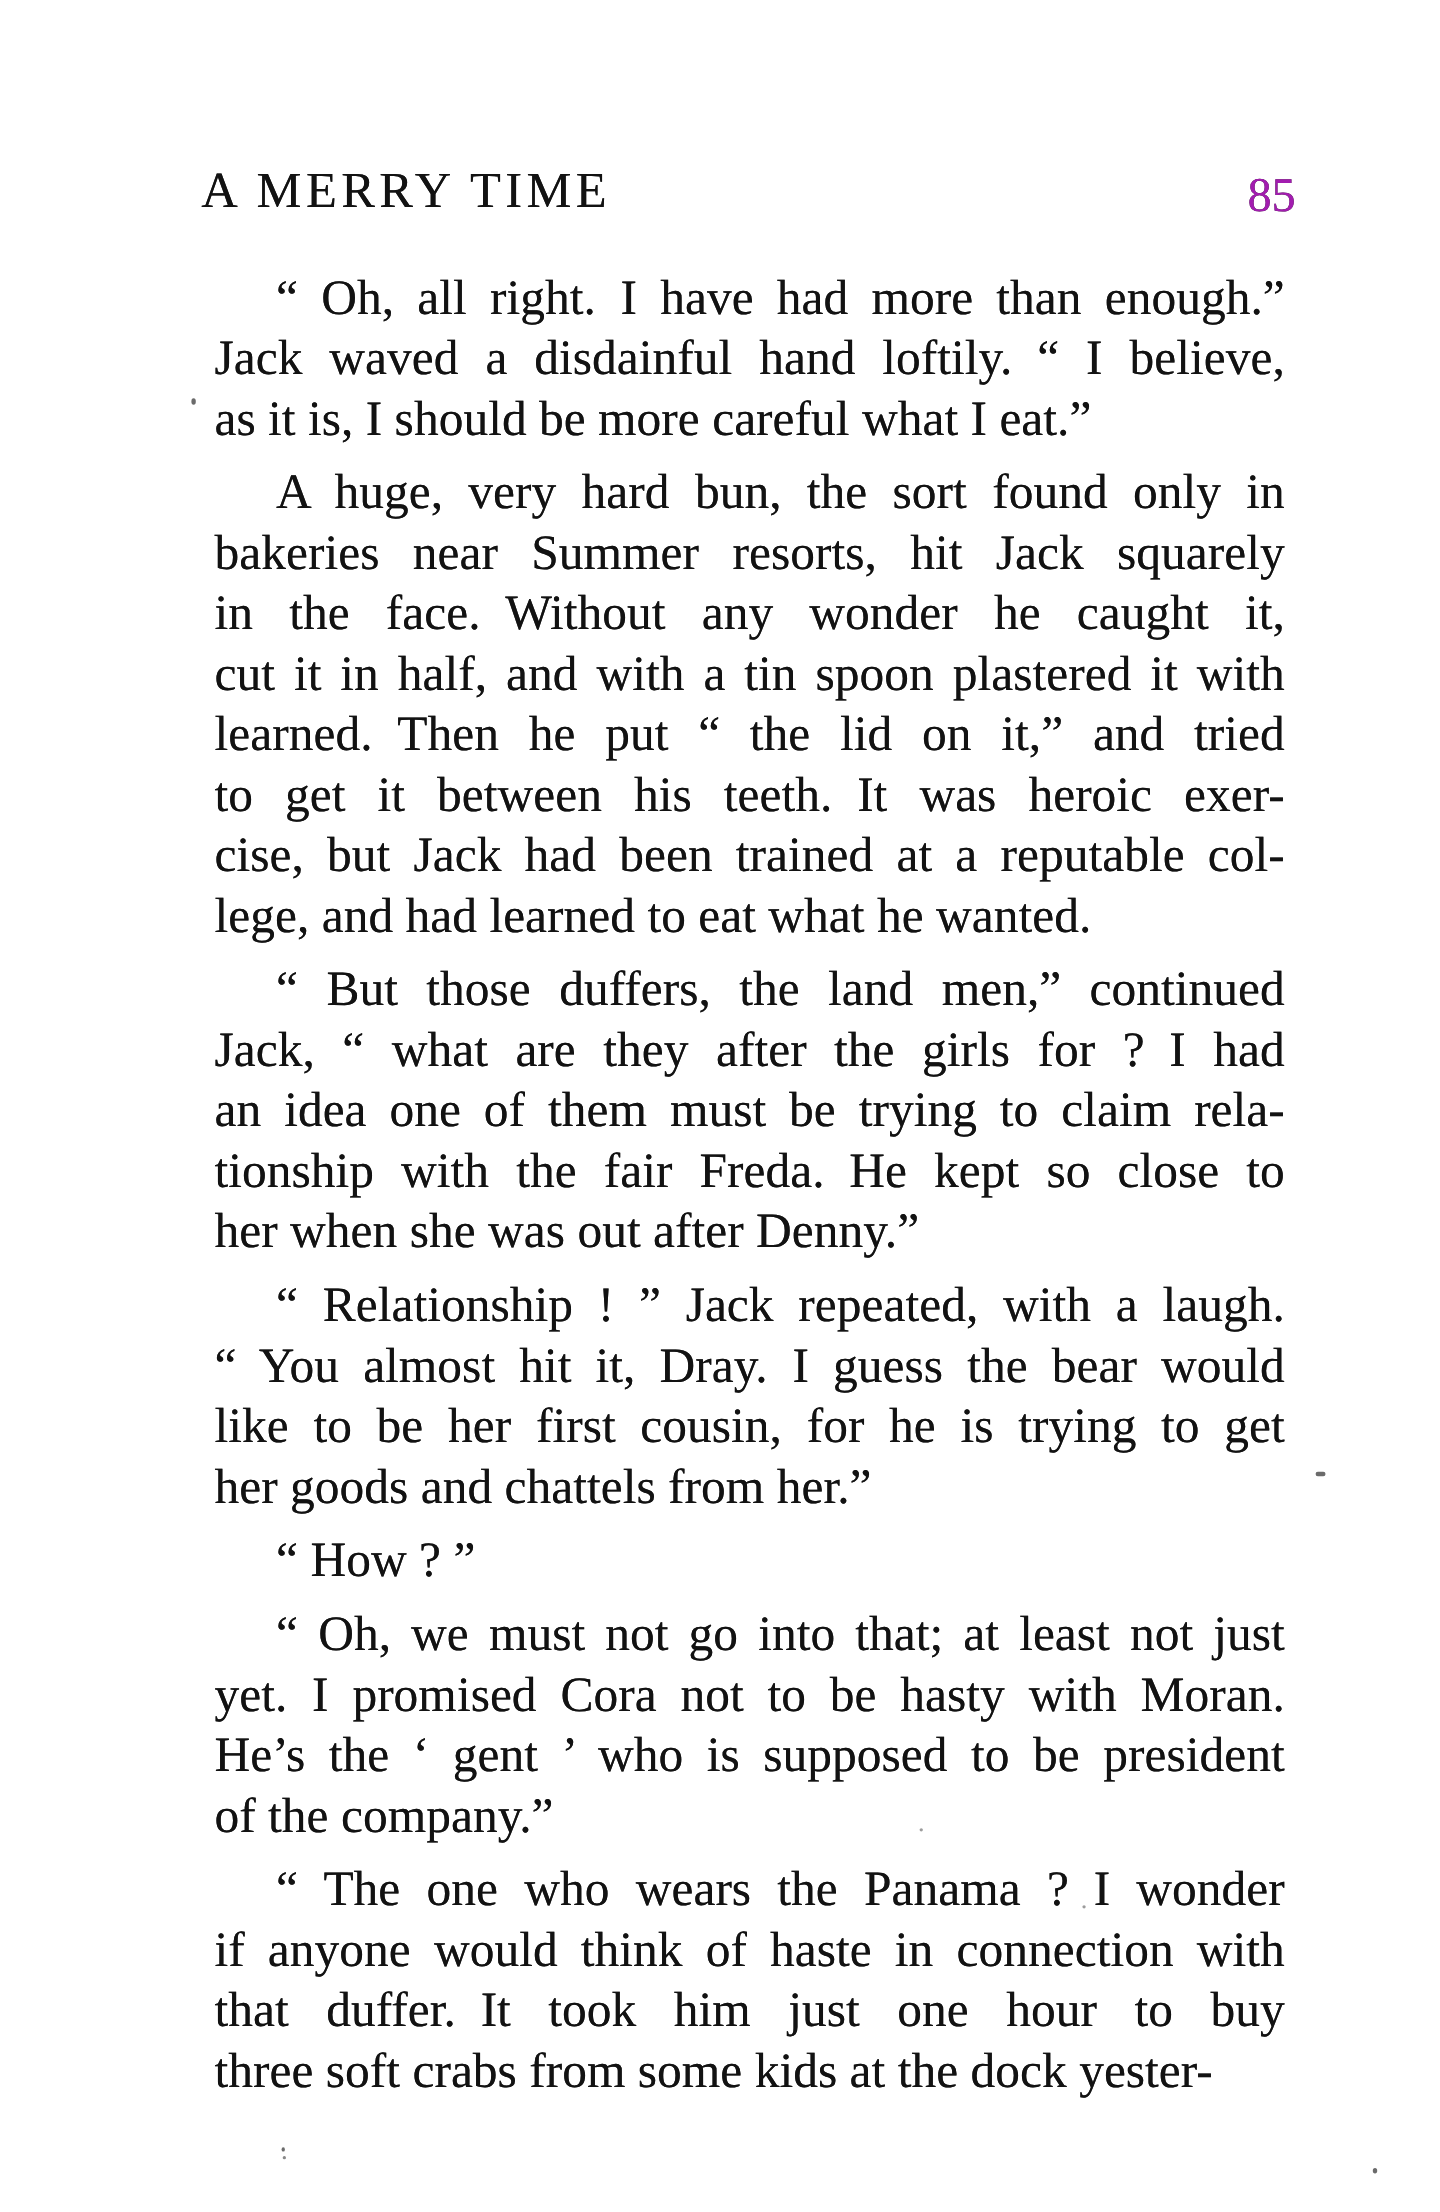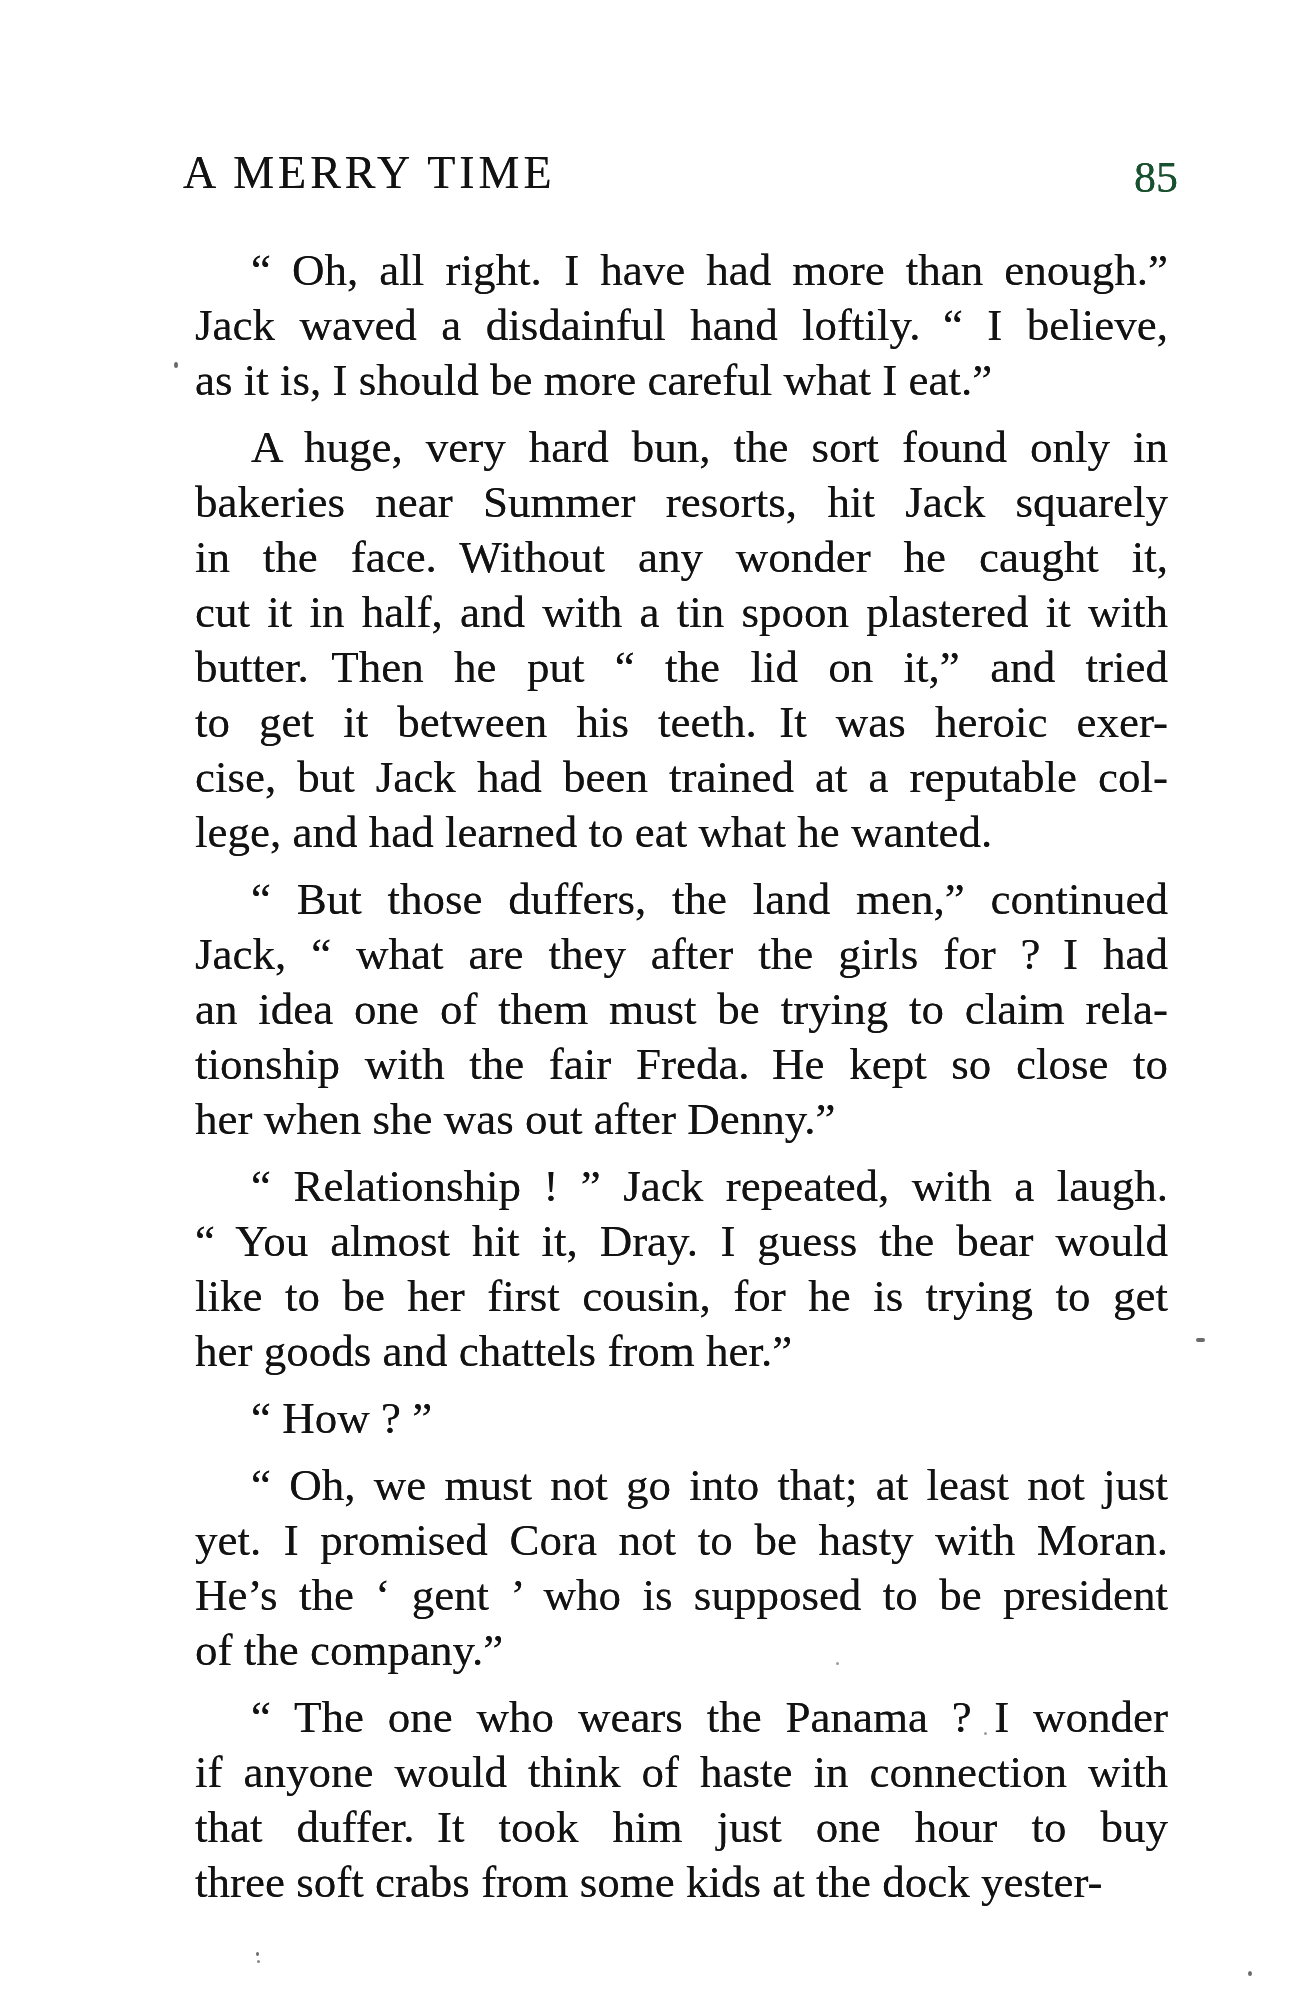--- a/index.html
+++ b/index.html
@@ -31,21 +31,21 @@
     font-size:46px;
     letter-spacing:4px;
     color:#121212;
     text-shadow:0 0 0.6px rgba(10,10,10,.85);
     white-space:nowrap;
   }
   .page-number{
     position:absolute;
     right:2px;top:6px;
     font-size:44px;
-    color:#14532d;
+    color:#a21caf;
     text-shadow:0 0 0.6px rgba(10,10,10,.85);
   }
   .page-body{
     position:absolute;
     top:231px;left:0;right:0;
     font-size:45px;
     line-height:55px;
     color:#121212;
     text-shadow:0 0 0.6px rgba(15,15,15,.8);
   }
@@ -77,21 +77,21 @@
         <div class="para">
           <div class="line first">“ Oh, all right. I have had more than enough.”</div>
           <div class="line">Jack waved a disdainful hand loftily. “ I believe,</div>
           <div class="line last">as it is, I should be more careful what I eat.”</div>
         </div>
         <div class="para">
           <div class="line first">A huge, very hard bun, the sort found only in</div>
           <div class="line">bakeries near Summer resorts, hit Jack squarely</div>
           <div class="line">in the face. Without any wonder he caught it,</div>
           <div class="line">cut it in half, and with a tin spoon plastered it with</div>
-          <div class="line">butter. Then he put “ the lid on it,” and tried</div>
+          <div class="line">learned. Then he put “ the lid on it,” and tried</div>
           <div class="line">to get it between his teeth. It was heroic exer-</div>
           <div class="line">cise, but Jack had been trained at a reputable col-</div>
           <div class="line last">lege, and had learned to eat what he wanted.</div>
         </div>
         <div class="para">
           <div class="line first">“ But those duffers, the land men,” continued</div>
           <div class="line">Jack, “ what are they after the girls for ? I had</div>
           <div class="line">an idea one of them must be trying to claim rela-</div>
           <div class="line">tionship with the fair Freda. He kept so close to</div>
           <div class="line last">her when she was out after Denny.”</div>

